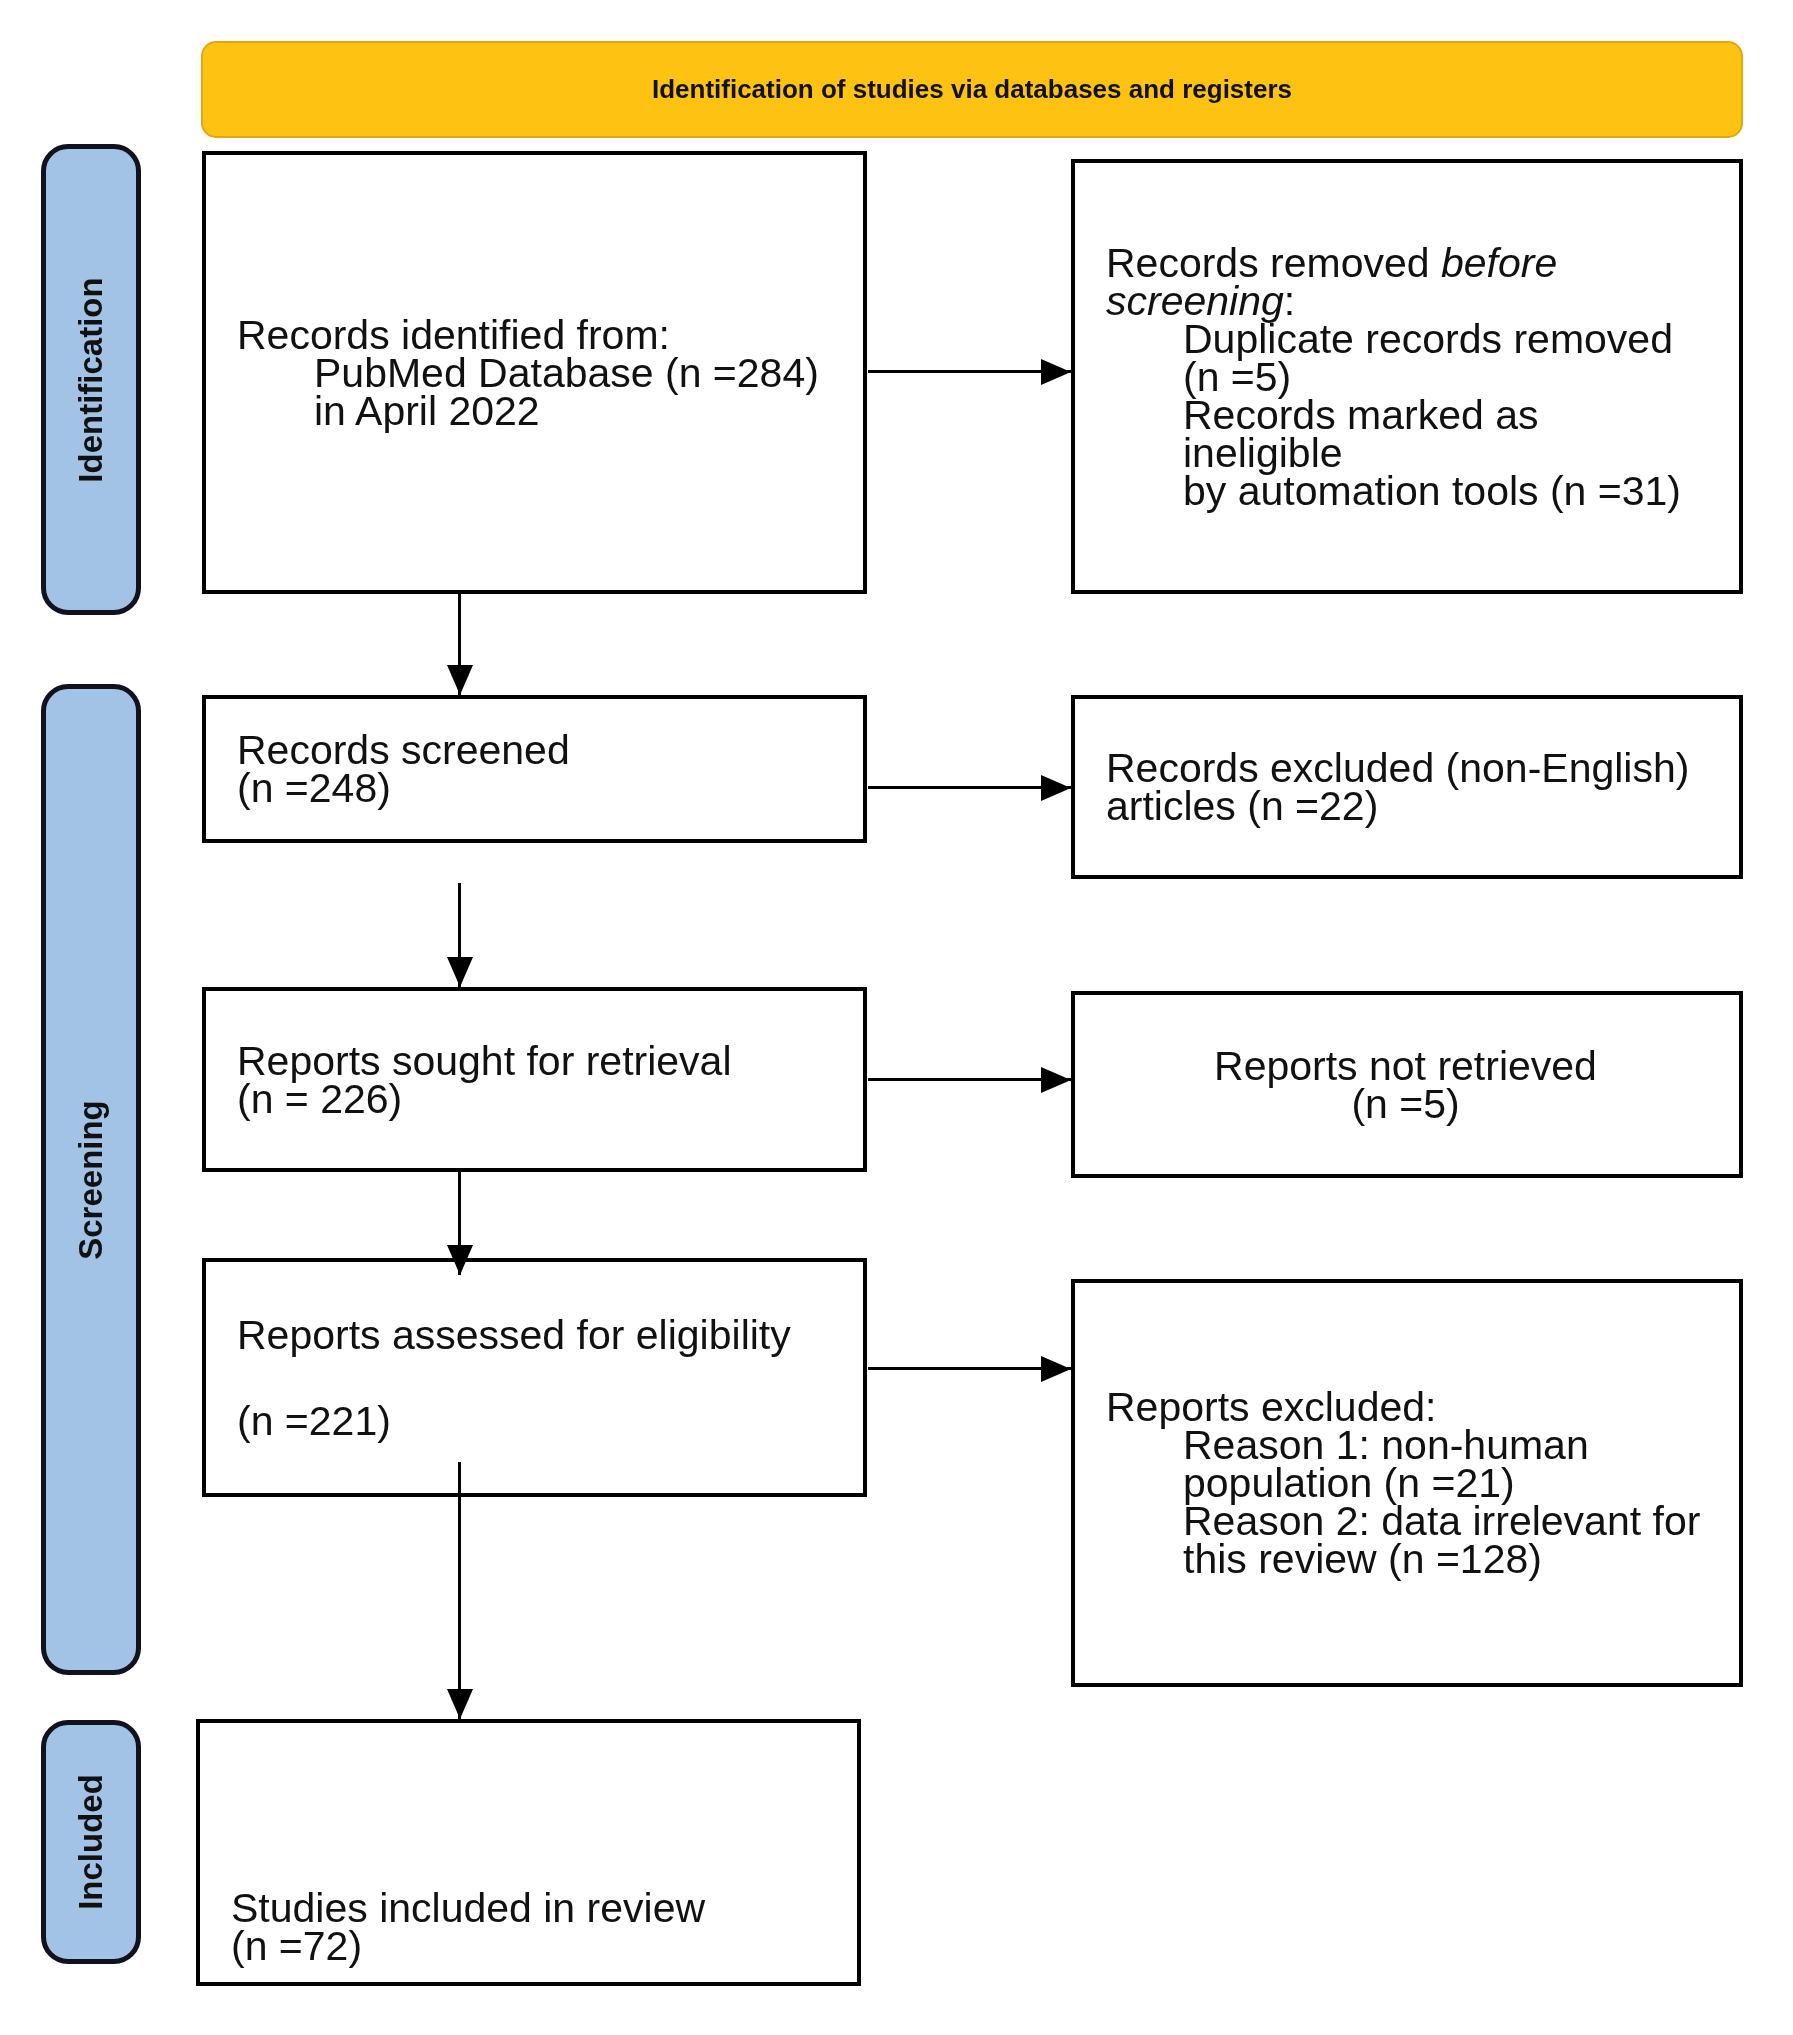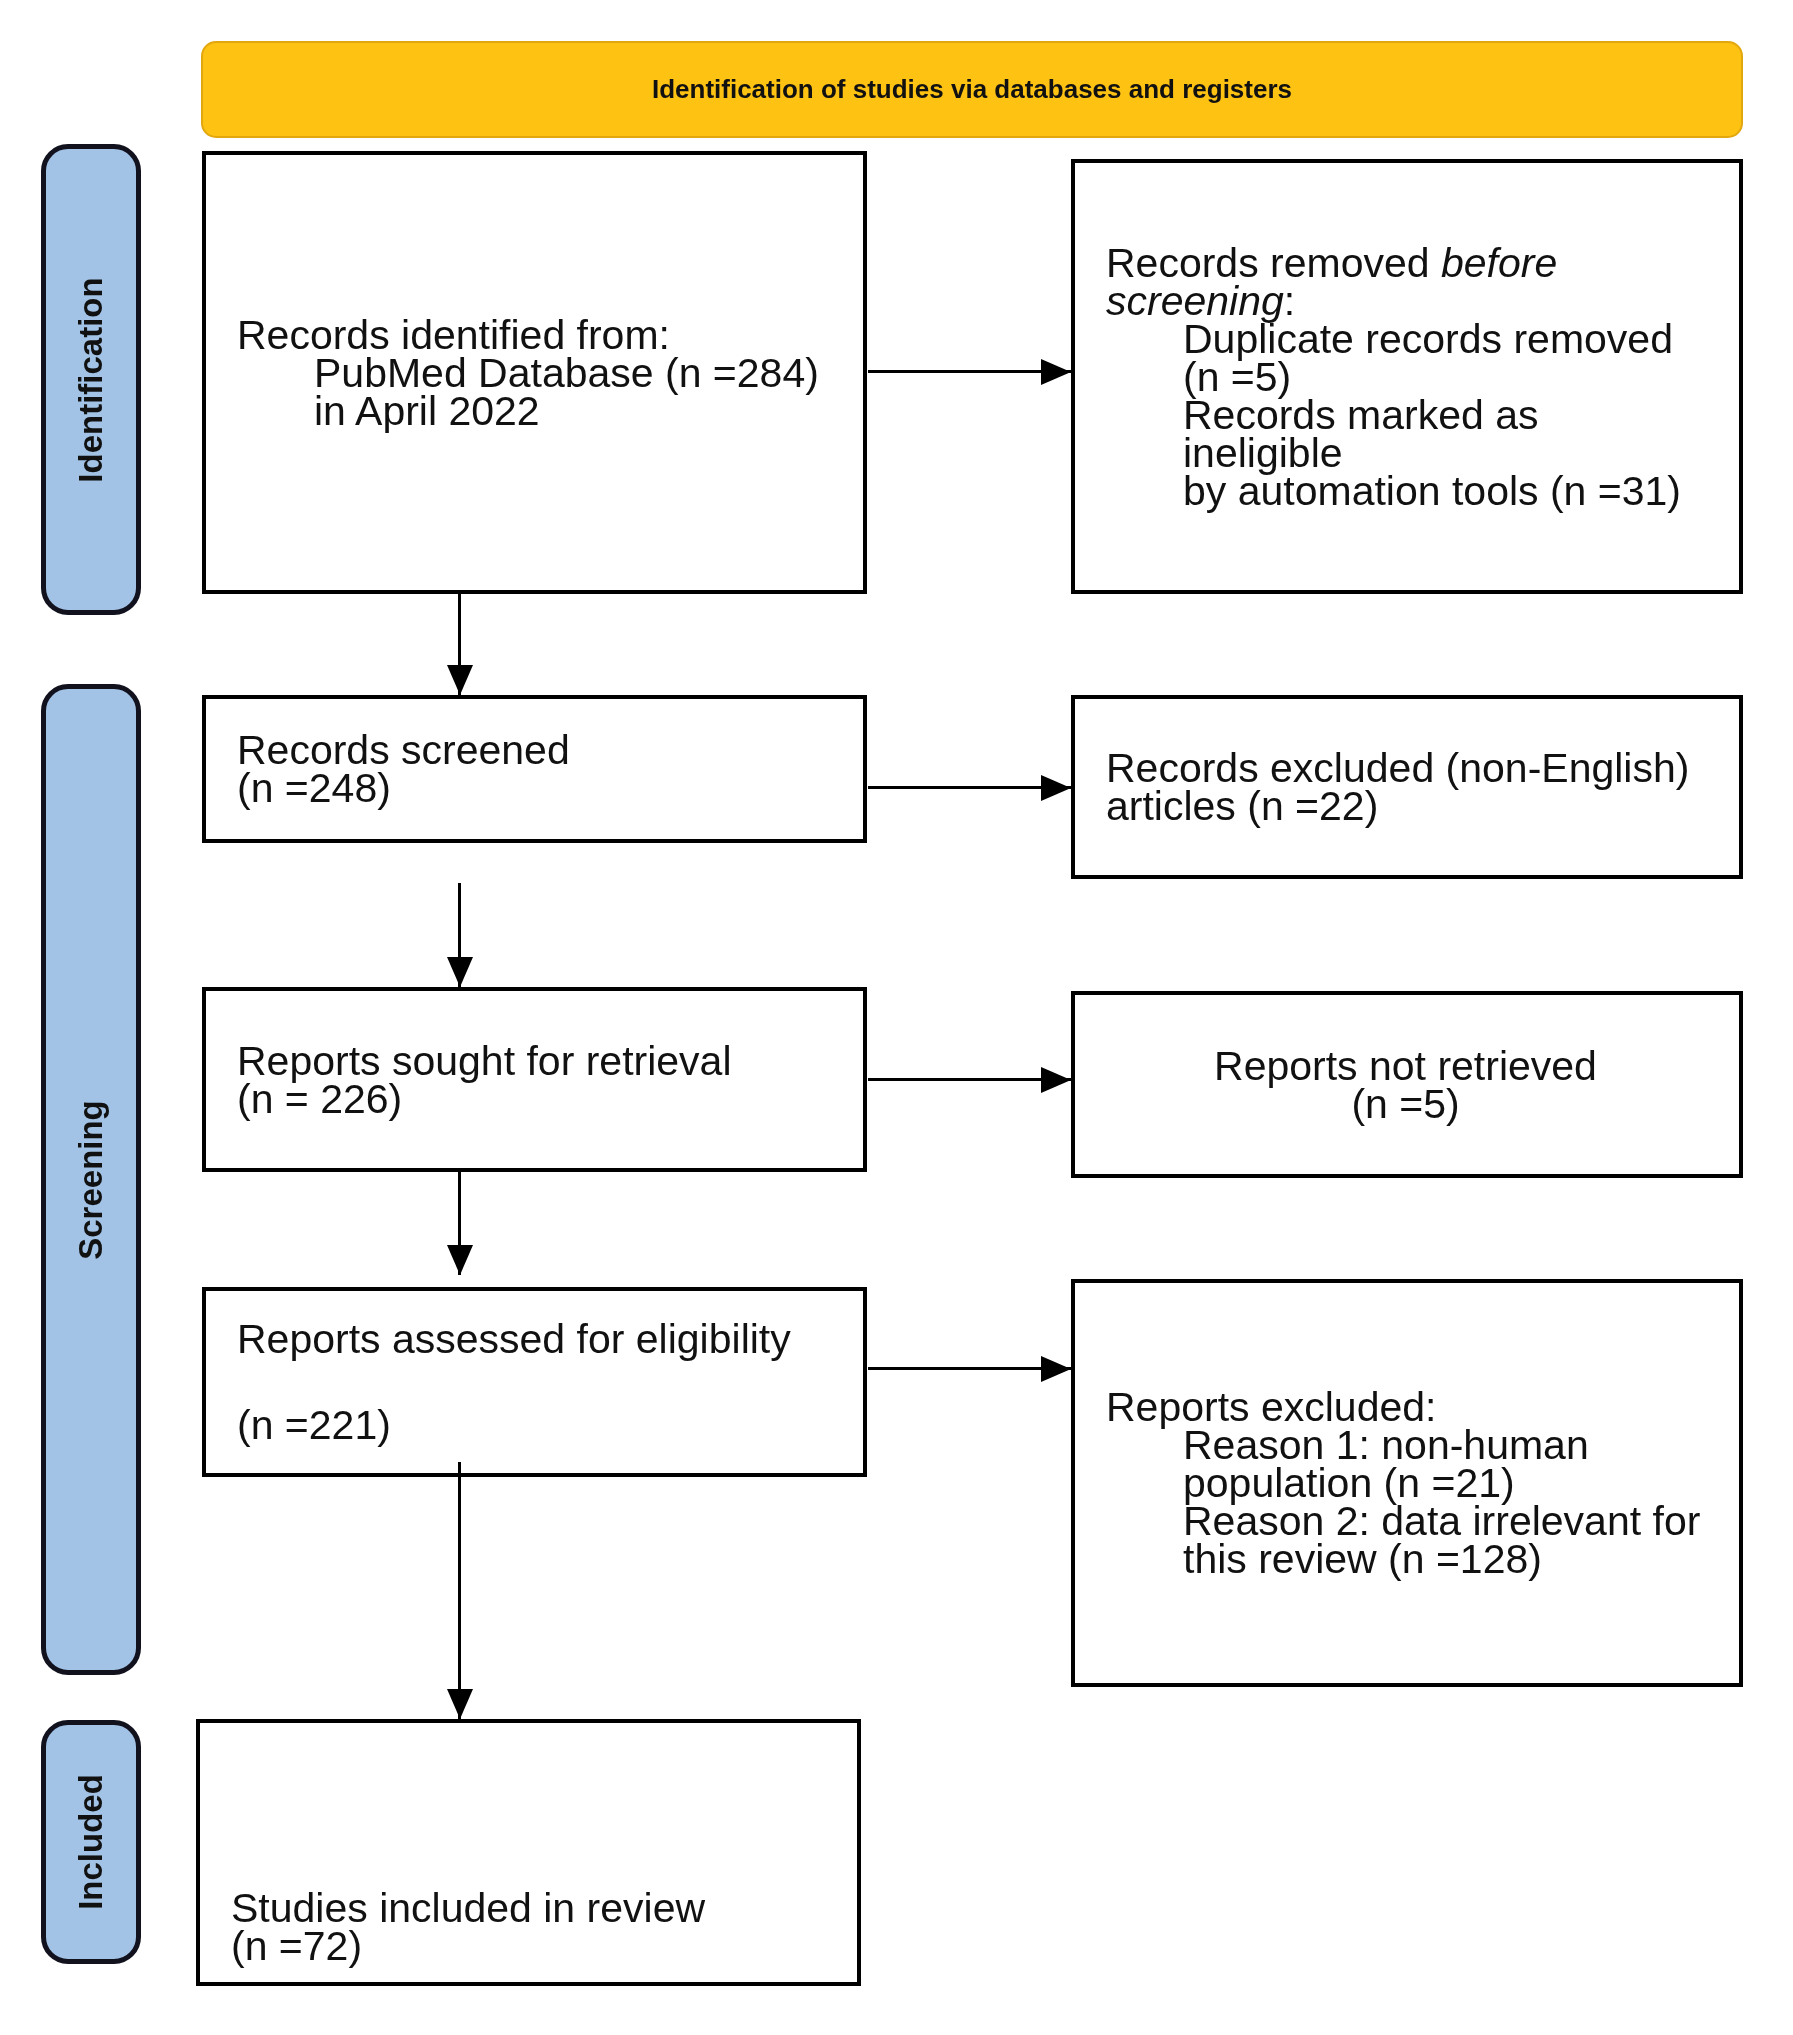--- a/index.html
+++ b/index.html
@@ -49,21 +49,21 @@
     font-size:41px;line-height:38px;
   }
   .box .line{white-space:pre-line;}
   .box .indent{padding-left:77px;}
   .b-identified{left:202px;top:151px;width:665px;height:443px;}
   .b-removed{left:1071px;top:159px;width:672px;height:435px;}
   .b-screened{left:202px;top:695px;width:665px;height:148px;}
   .b-excluded{left:1071px;top:695px;width:672px;height:184px;justify-content:center;}
   .b-sought{left:202px;top:987px;width:665px;height:185px;}
   .b-notretrieved{left:1071px;top:991px;width:672px;height:187px;text-align:center;}
-  .b-assessed{left:202px;top:1287px;width:665px;height:190px;gap:48px;}
+  .b-assessed{left:202px;top:1258px;width:665px;height:239px;gap:48px;}
   .b-reportsexcluded{left:1071px;top:1271px;width:672px;height:408px;margin-top:8px;}
   .b-included{left:196px;top:1719px;width:665px;height:267px;justify-content:flex-end;}
   .italic{font-style:italic;}
 
   
   .varrow{position:absolute;left:458px;width:3.4px;background:#000;}
   .varrow::after{
     content:"";position:absolute;bottom:0;left:50%;transform:translateX(-50%);
     width:0;height:0;border-left:13px solid transparent;border-right:13px solid transparent;
     border-top:30px solid #000;

